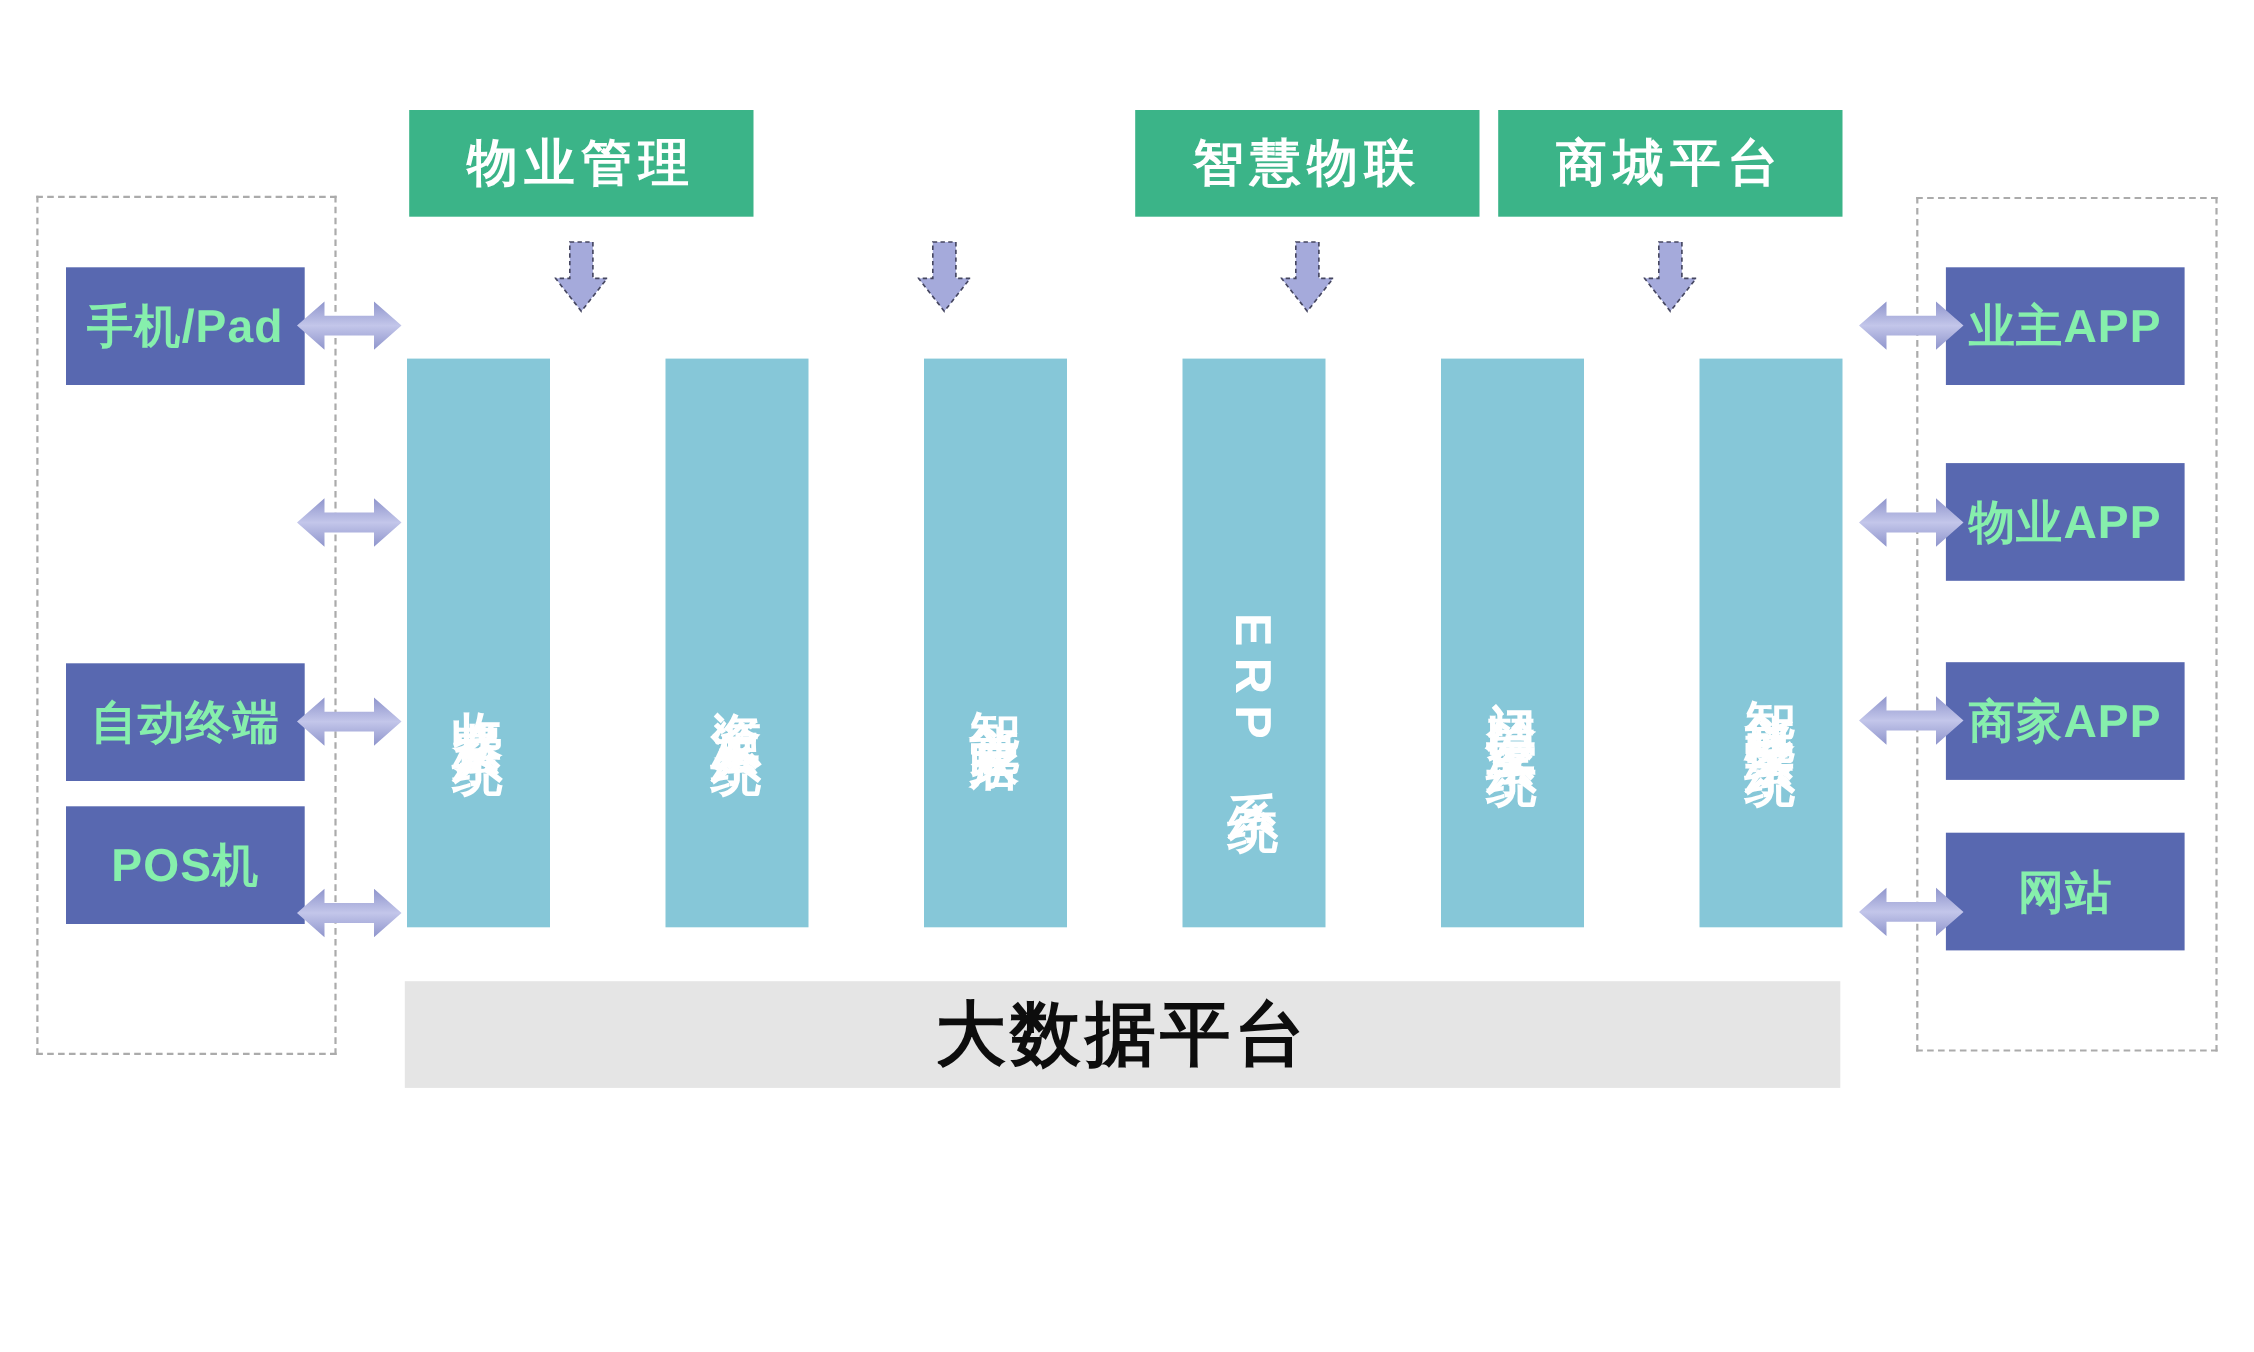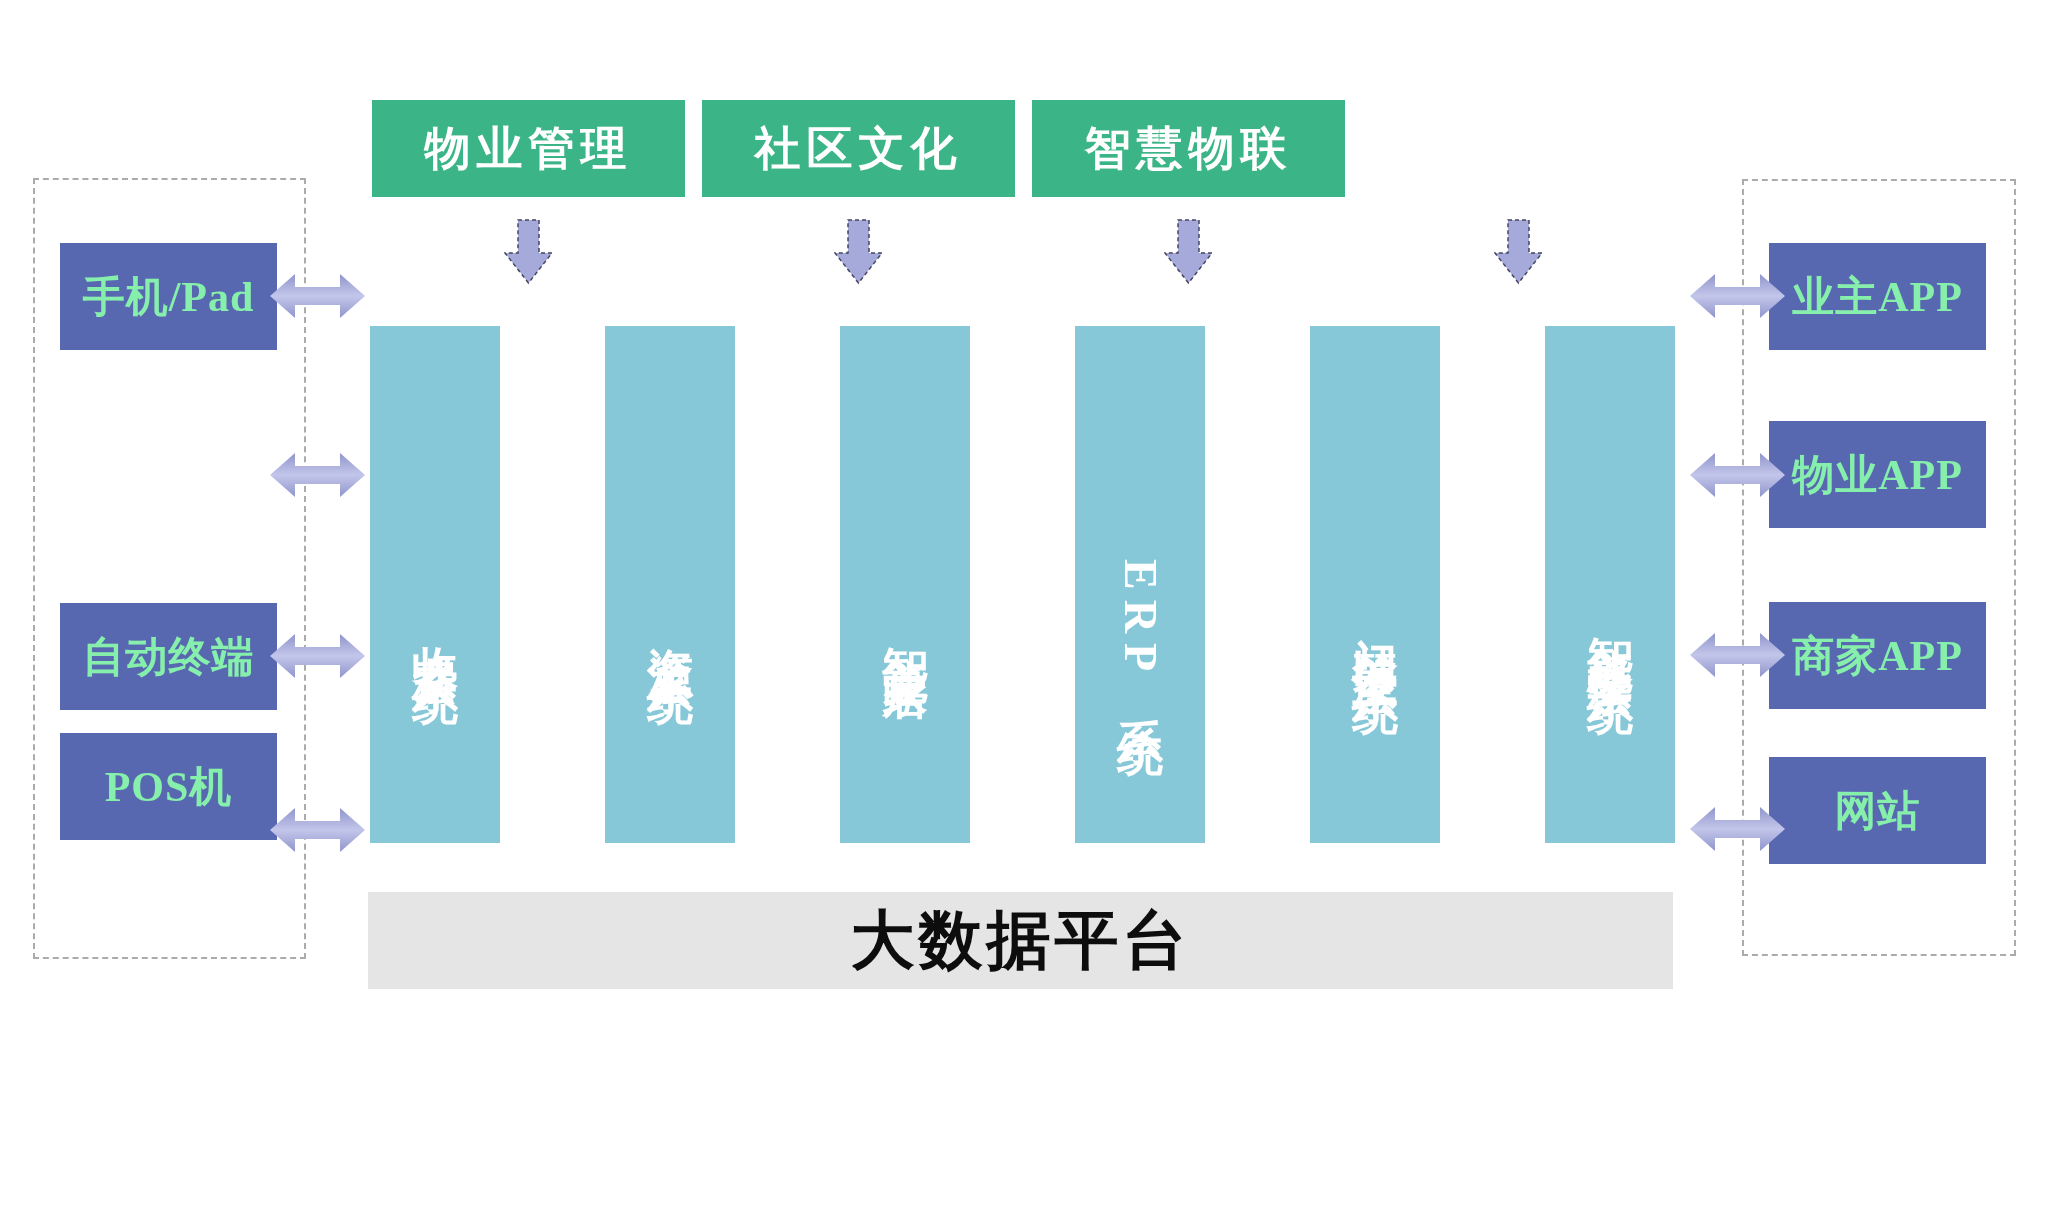--- a/index.html
+++ b/index.html
@@ -1,21 +1,21 @@
 <!DOCTYPE html>
 <html style="--green: #3bb488; --box-blue: #5868b0; --bar-blue: #5568ae; --teal: #86c7d8; --gray-bar: #e5e5e5; --panel-border: #ababab; --arrow-fill: #a5aadb; --arrow-line: #454660; --arrow-grad-edge: #8f95cc; --arrow-grad-mid: #c3c6ea;"><head>
 <meta charset="utf-8">
 <title>Smart Property Platform Architecture</title>
 <style>
   html,body{margin:0;padding:0;background:#ffffff;}
   .canvas{
     position:relative;
     width:2049px;height:1150px;
     background:#ffffff;
-    font-family:Liberation Serif, serif;
+    font-family:Liberation Sans, sans-serif;
     overflow:hidden;
   }
   .dashed-panel{
     position:absolute;
     border:2px dashed var(--panel-border,#ababab);
     background:transparent;
   }
   .green-box{
     position:absolute;
     top:100px;width:313px;height:97px;
@@ -80,25 +80,25 @@
       </linearGradient>
     </defs>
   </svg>
 
   <div class="dashed-panel" style="left:33px;top:178px;width:269px;height:777px"></div>
   <div class="dashed-panel" style="left:1742px;top:179px;width:270px;height:773px"></div>
 
   <div class="green-box" style="left:372px">
     <span>物业管理</span>
   </div>
-  <div class="green-box" style="left:702px">
-    <span>社区文化</span>
-  </div>
   <div class="green-box" style="left:1032px">
     <span>智慧物联</span>
+  </div>
+  <div class="green-box" style="left:1362px">
+    <span>商城平台</span>
   </div>
 
   <svg class="down-arrow" style="left:504px" viewBox="0 0 49 66">
     <path d="M14 1 H35 V34 H48 L24.5 64 L1 34 H14 Z" style="fill:var(--arrow-fill,#a5aadb);stroke:var(--arrow-line,#454660)" stroke-width="1.5" stroke-dasharray="4 3"></path>
   </svg>
   <svg class="down-arrow" style="left:834px" viewBox="0 0 49 66">
     <path d="M14 1 H35 V34 H48 L24.5 64 L1 34 H14 Z" style="fill:var(--arrow-fill,#a5aadb);stroke:var(--arrow-line,#454660)" stroke-width="1.5" stroke-dasharray="4 3"></path>
   </svg>
   <svg class="down-arrow" style="left:1164px" viewBox="0 0 49 66">
     <path d="M14 1 H35 V34 H48 L24.5 64 L1 34 H14 Z" style="fill:var(--arrow-fill,#a5aadb);stroke:var(--arrow-line,#454660)" stroke-width="1.5" stroke-dasharray="4 3"></path>

